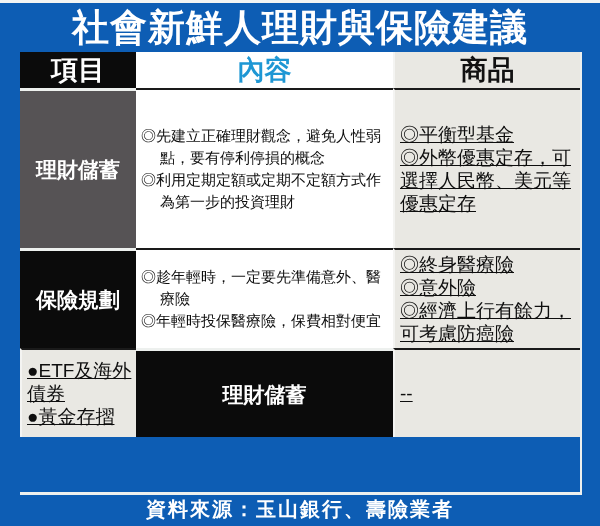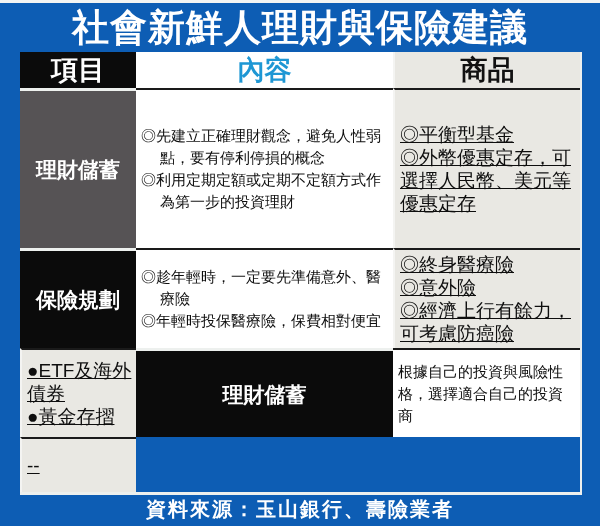--- a/index.html
+++ b/index.html
@@ -90,23 +90,20 @@
       <div class="pli">◎意外險</div>
       <div class="pli">◎經濟上行有餘力，可考慮防癌險</div>
     </div>
 
     <div class="cell product">
       <div class="pli">●ETF及海外債券</div>
       <div class="pli">●黃金存摺</div>
     </div>
 
     <div class="cell item bg-black">理財儲蓄</div>
-    <div class="cell content">
-      <div class="li plain">根據自己的投資與風險性格，選擇適合自己的投資商</div>
-    </div>
     <div class="cell product">
       <div class="pli">--</div>
     </div>
 
   </div>
 
   <div class="footer">資料來源：玉山銀行、壽險業者</div>
 </div>
 
 </body></html>

